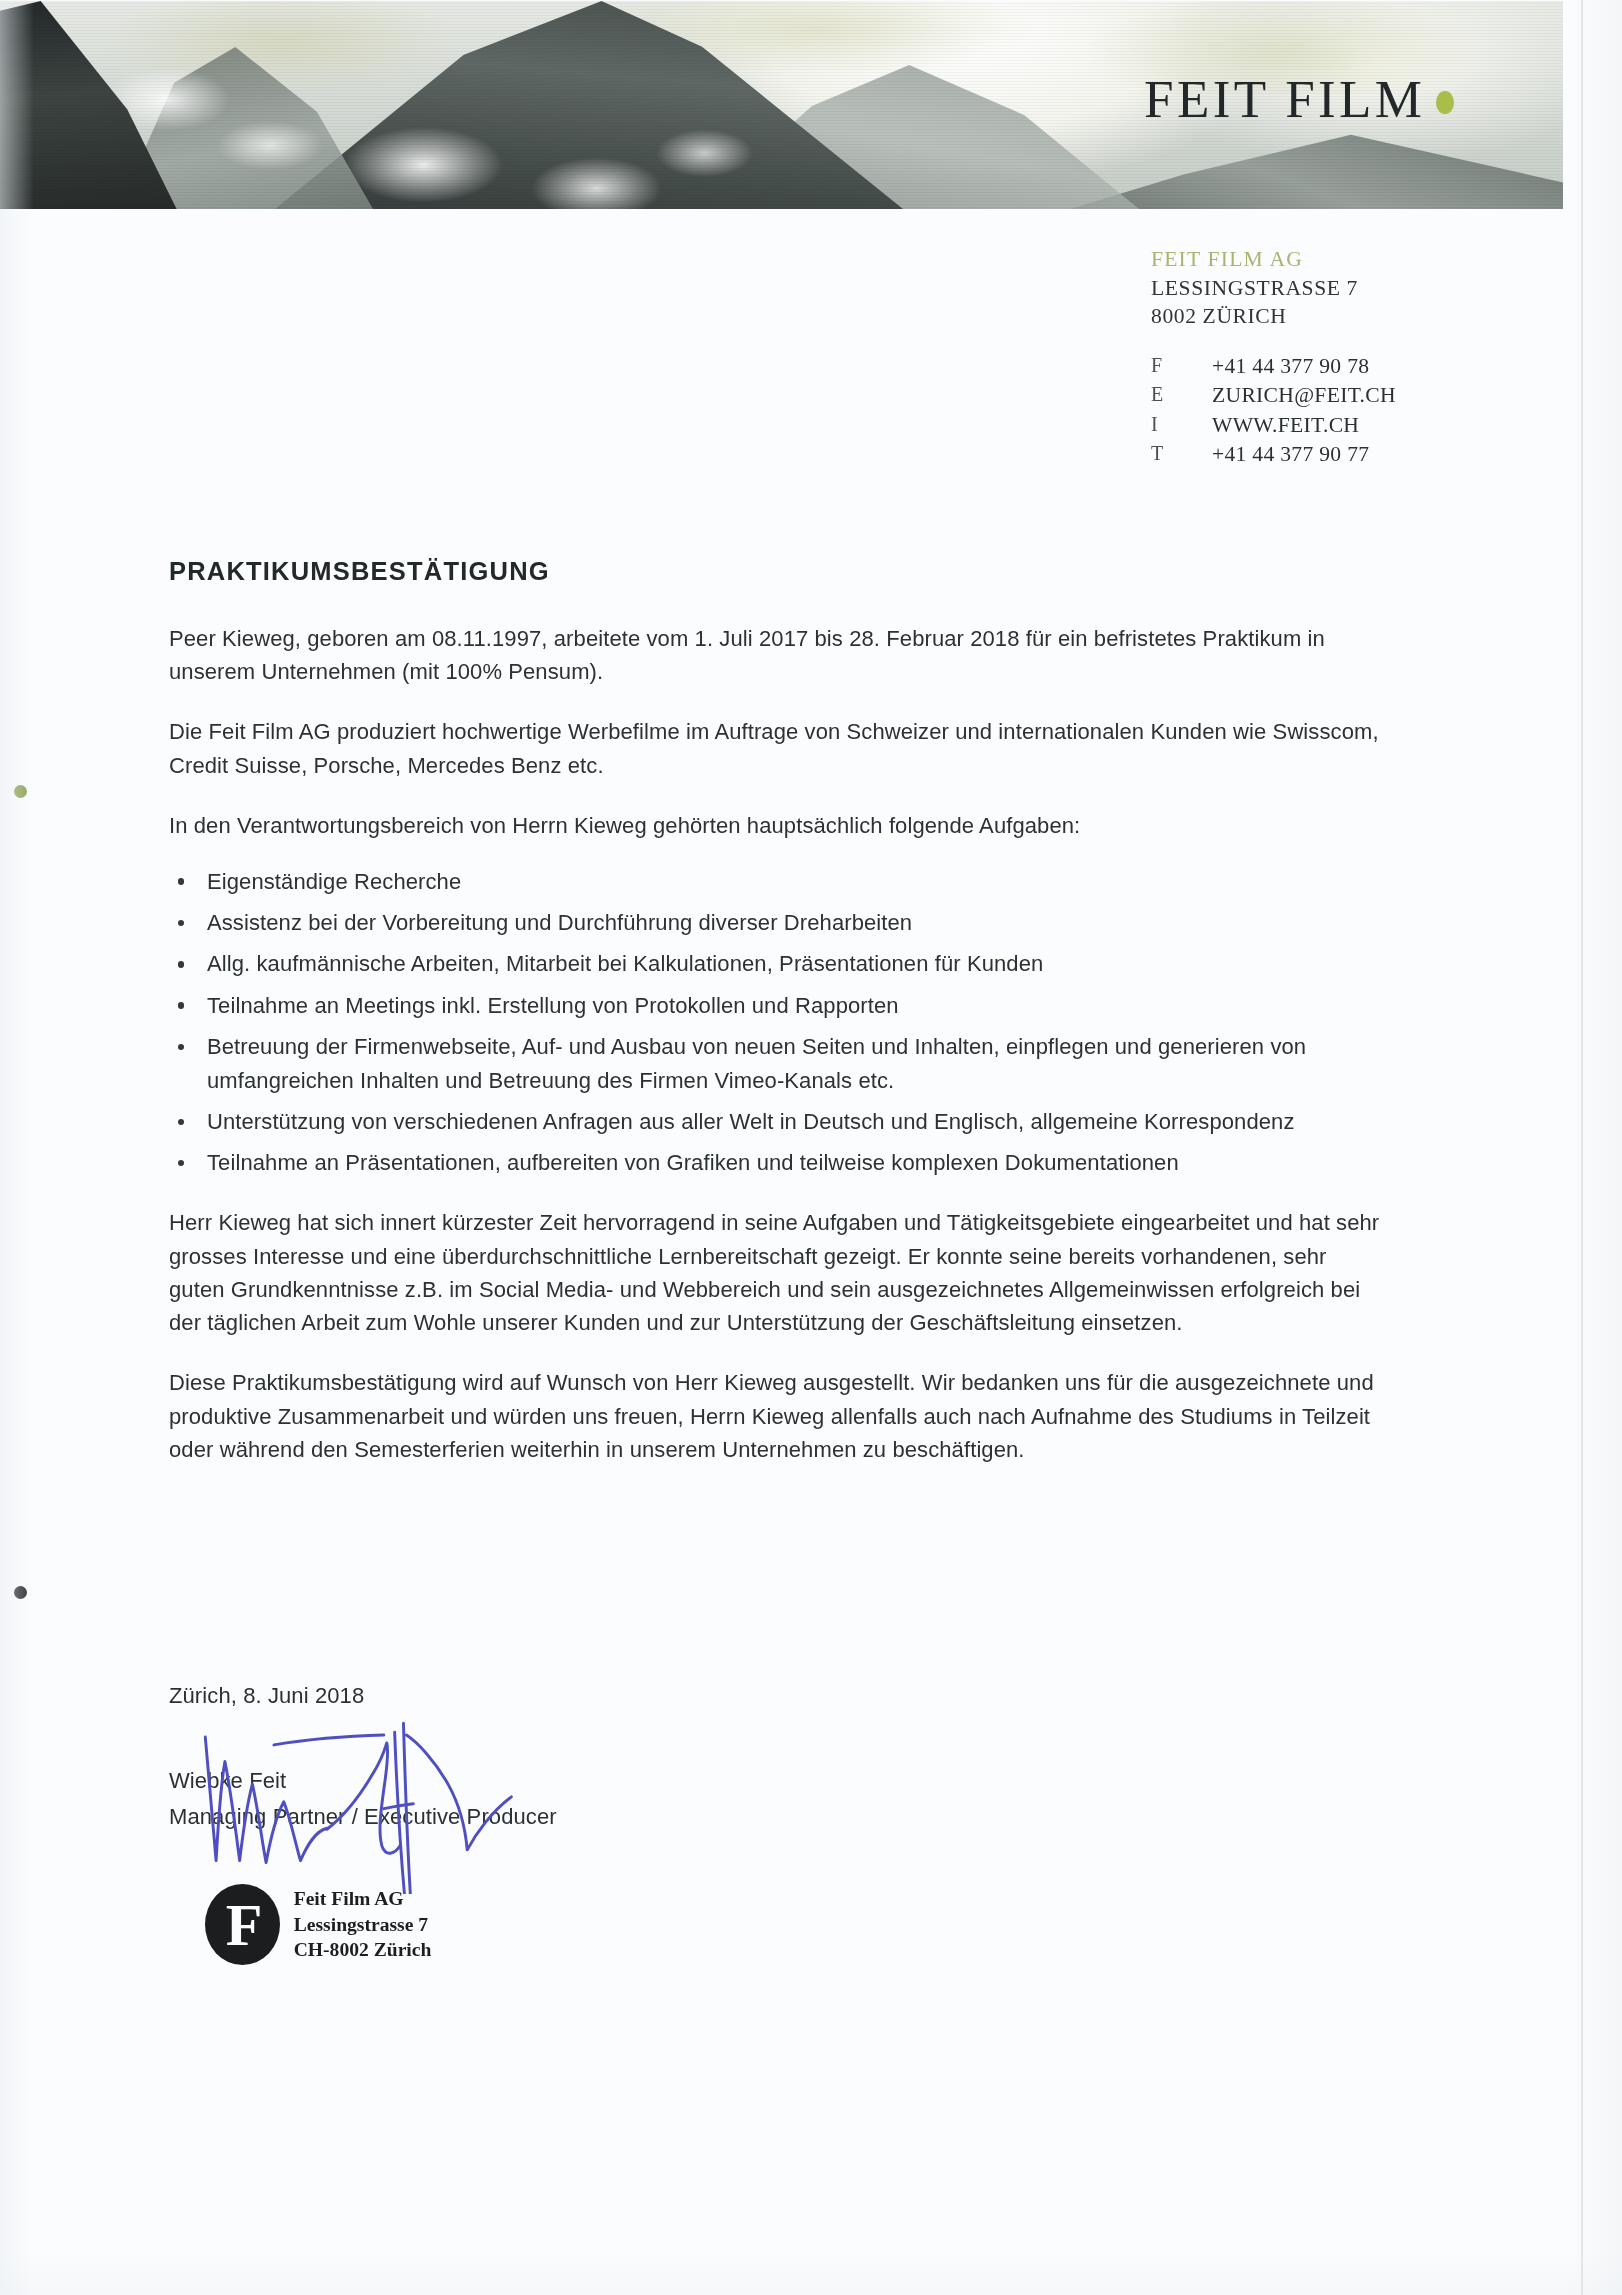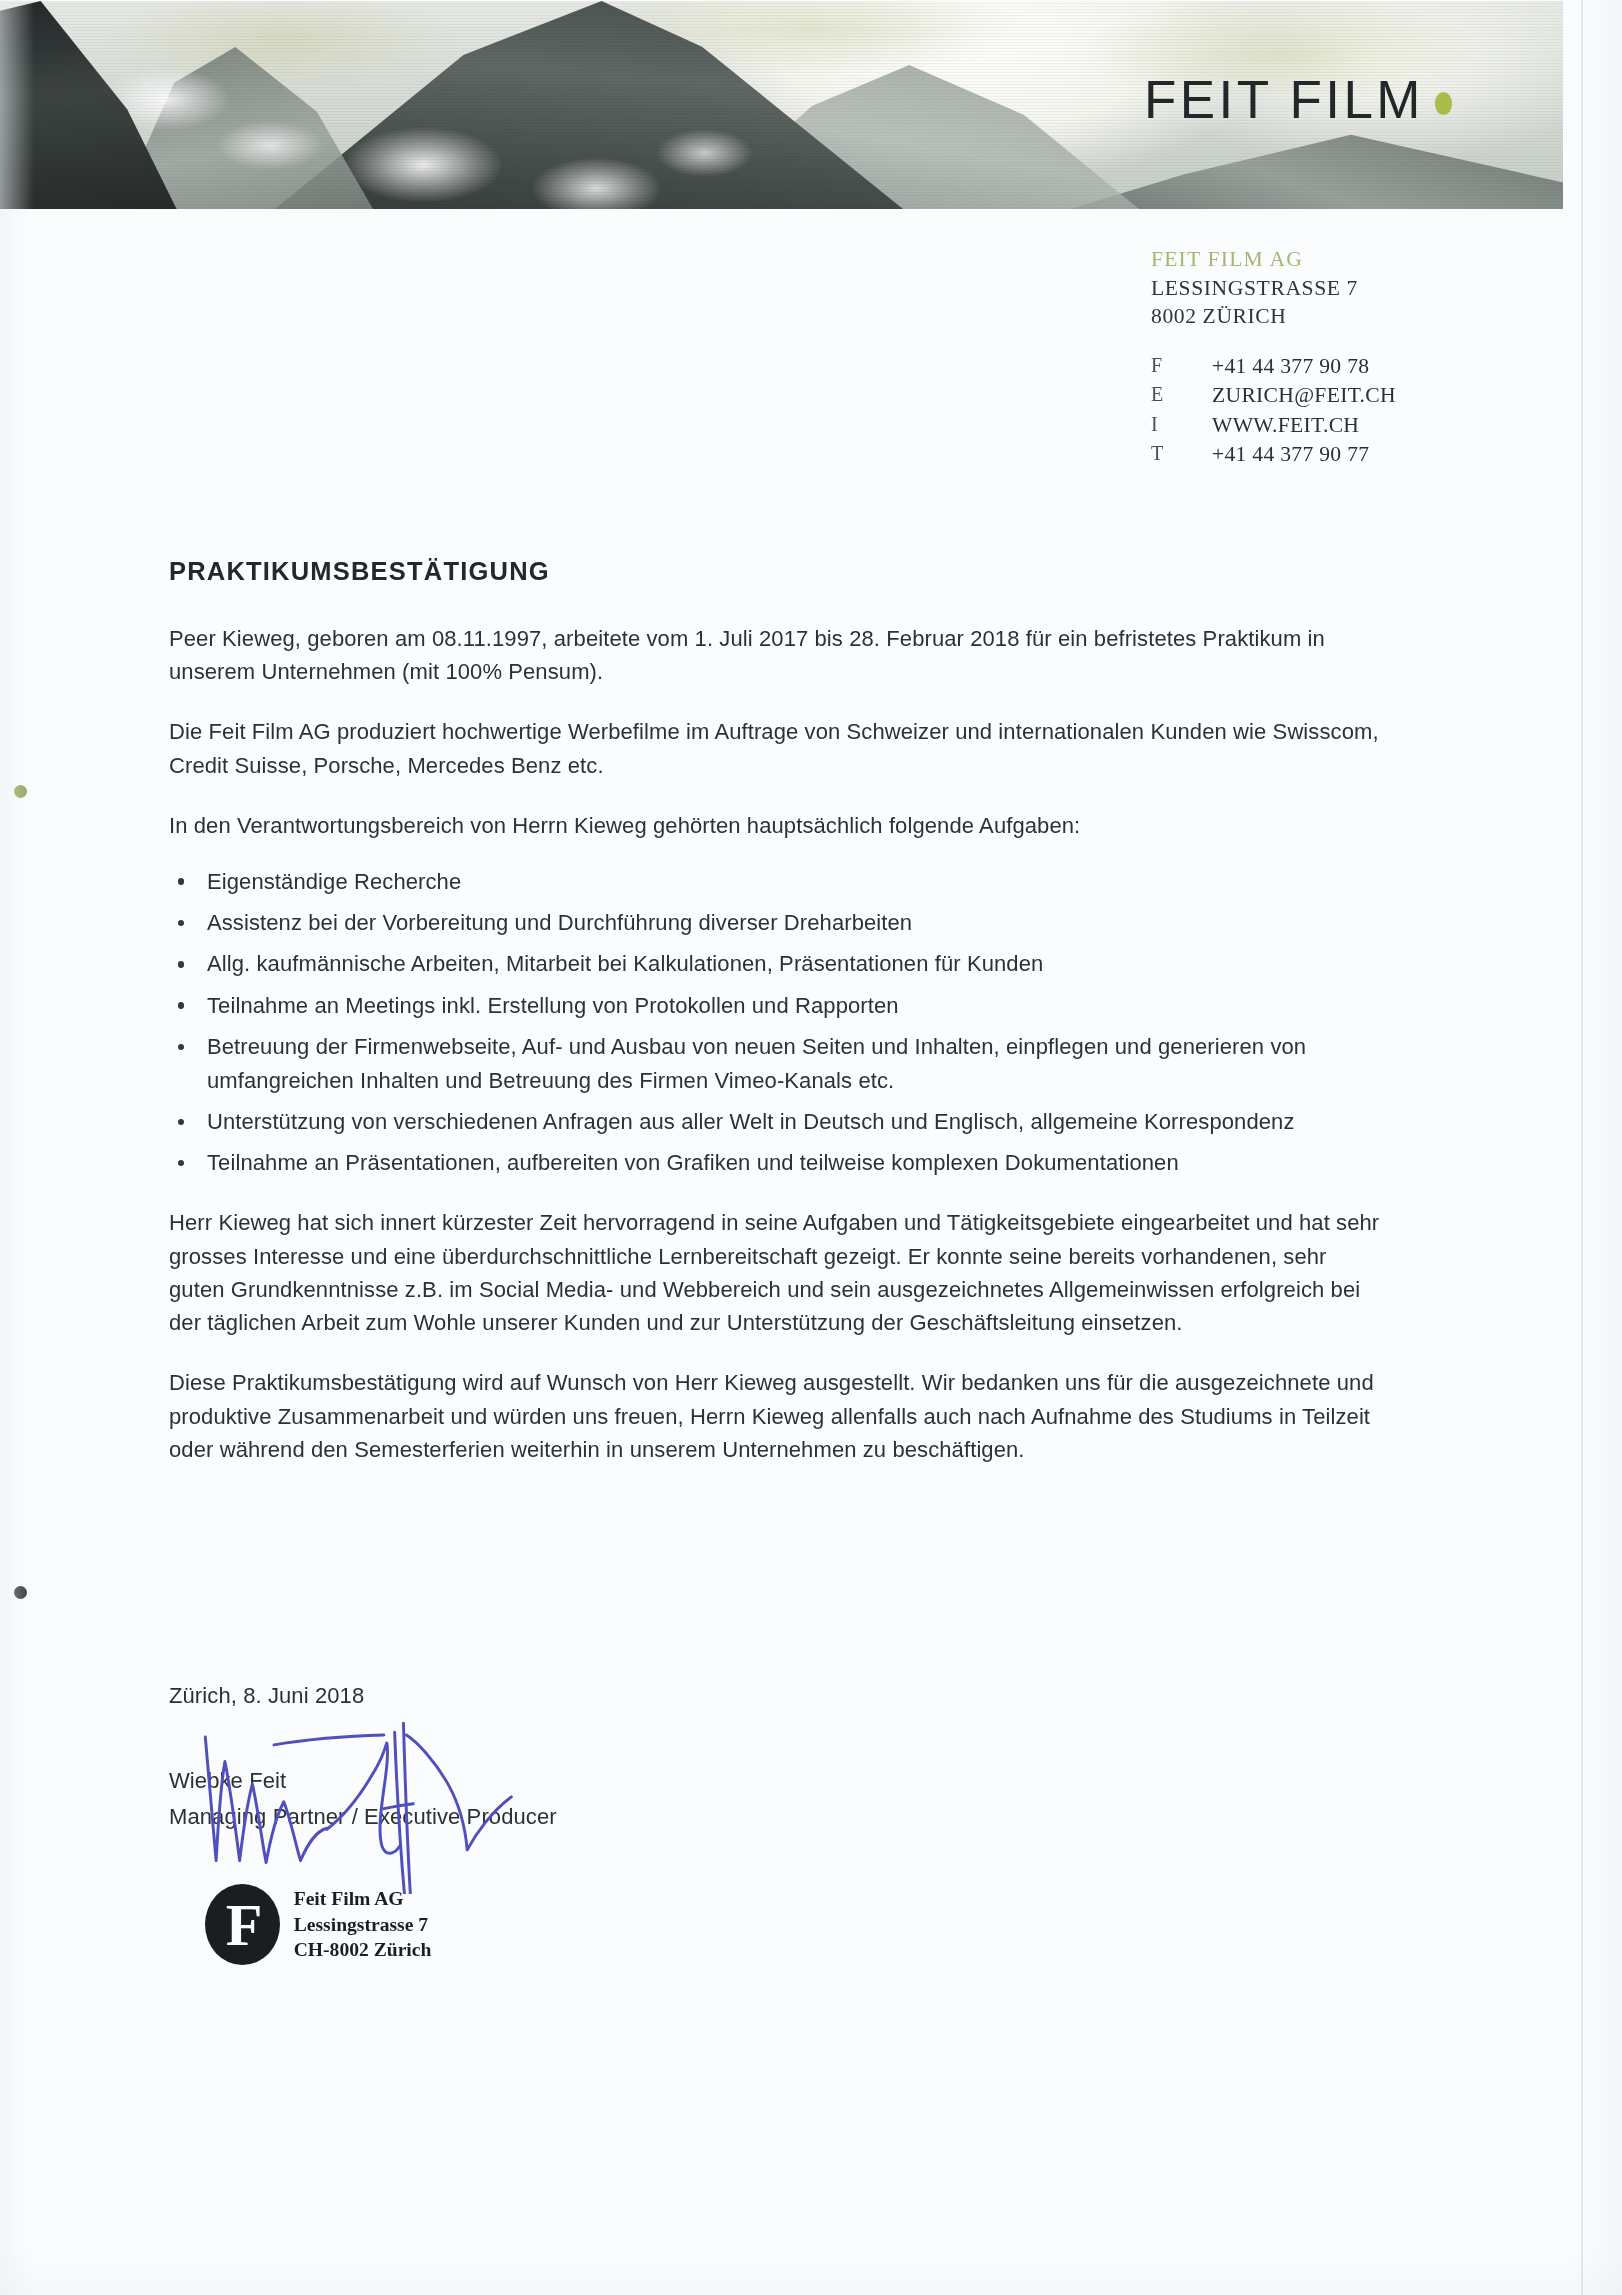--- a/index.html
+++ b/index.html
@@ -127,21 +127,21 @@
 
   .logo {
     position: absolute;
     left: 1144px;
     top: 73px;
     display: flex;
     align-items: baseline;
     z-index: 5;
   }
   .logo-word {
-    font-family: Liberation Sans, sans-serif;
+    font-family: Liberation Serif, serif;
     font-size: 53px;
     letter-spacing: 3.4px;
     color: #22272a;
     line-height: 1;
     white-space: nowrap;
   }
   .logo-dot {
     width: 17.7px;
     height: 22.6px;
     border-radius: 50%;

